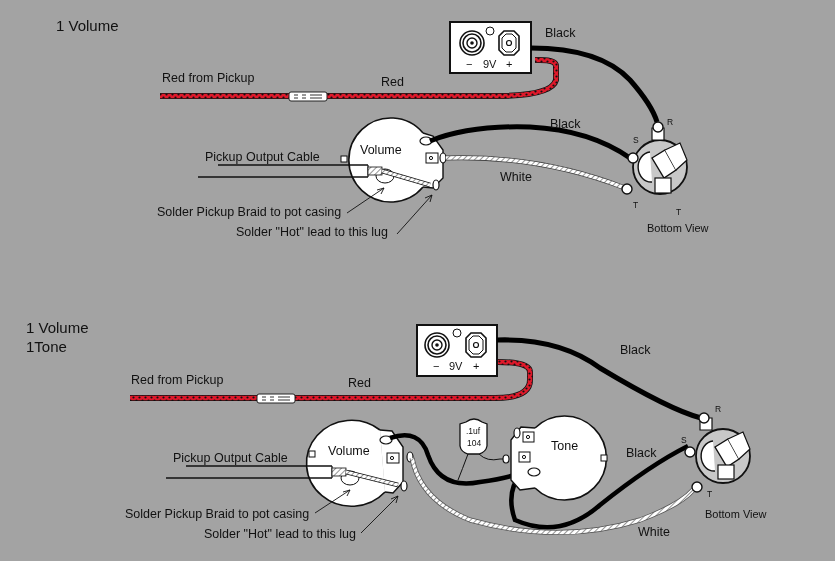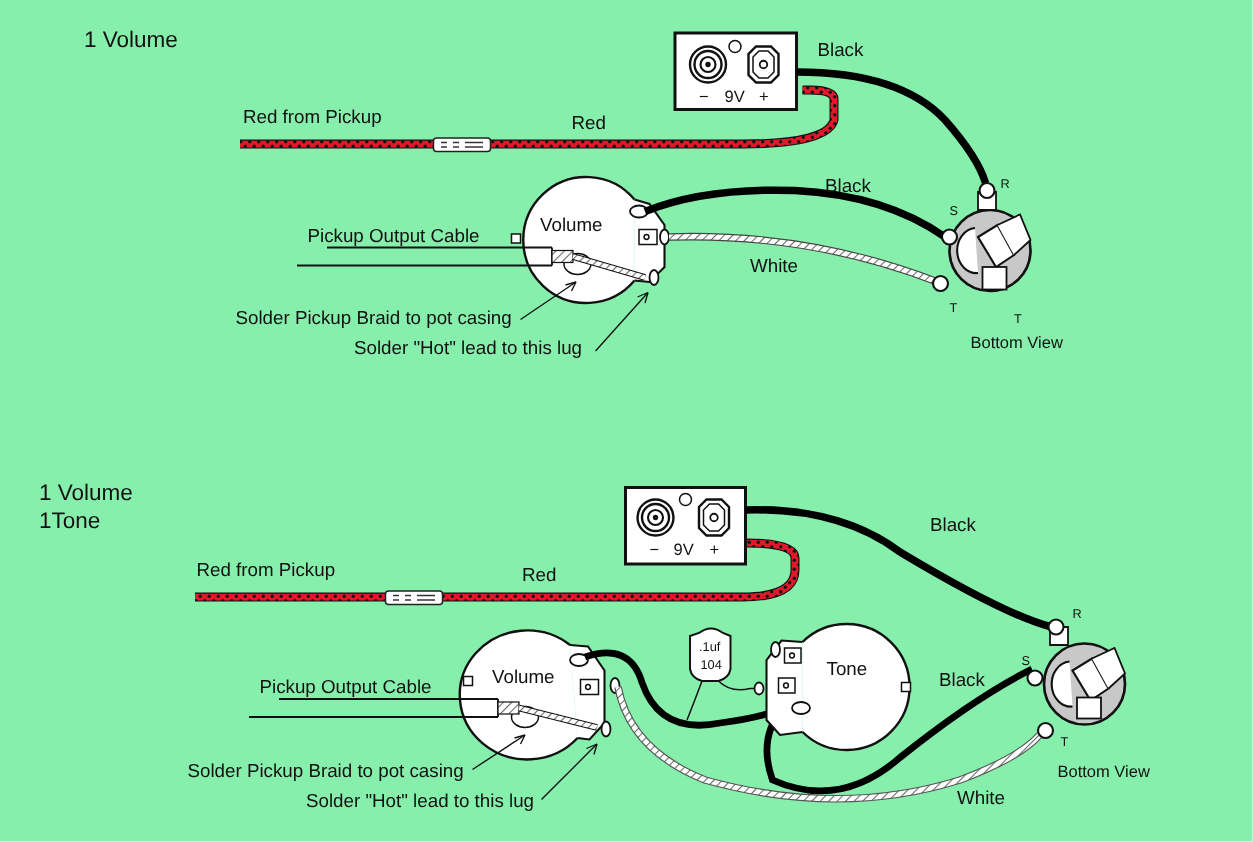--- a/index.html
+++ b/index.html
@@ -1,16 +1,16 @@
 <!DOCTYPE html>
 <html><head>
 <meta charset="utf-8">
 <style>
   html, body { margin:0; padding:0; background:#ffffff; }
-  #stage { position:relative; width:835px; height:561px; overflow:hidden; background:#86efac; }
+  #stage { position:relative; width:835px; height:561px; overflow:hidden; background:#a3a3a3; }
   svg { position:absolute; left:0; top:0; }
   .lbl { font-family:"Liberation Sans", sans-serif; fill:#111; }
   .title { font-size:15px; }
   .med { font-size:12.5px; }
   .sm { font-size:11px; }
   .xs { font-size:8.5px; }
 </style>
 </head>
 <body>
 

